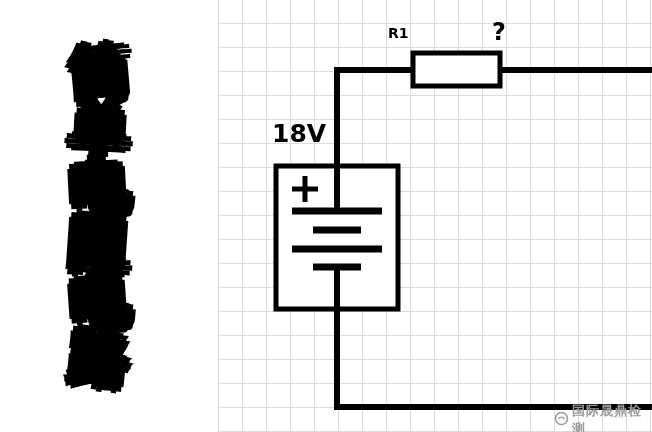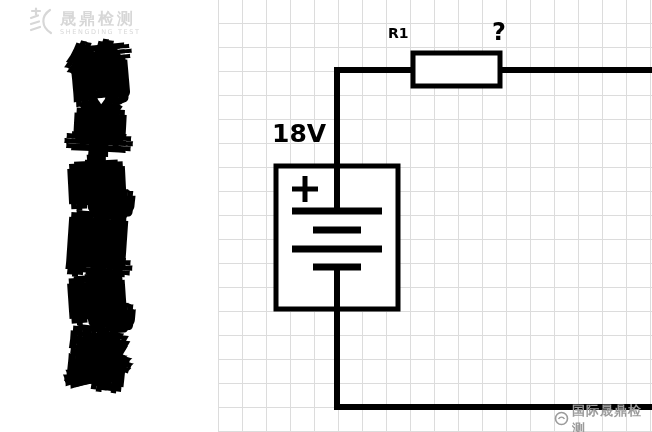--- a/index.html
+++ b/index.html
@@ -47,32 +47,20 @@
     color:#9b9b9b;font-size:13px;font-weight:bold;letter-spacing:1px;z-index:5;
   }
 </style>
 </head>
 <body>
 
 <div class="canvas">
 
   <div class="grid-area"></div>
 
-  <div class="logo">
-    <span>
-      <svg width="26" height="28" viewBox="0 0 26 28" fill="none">
-        <path d="M4 4 h8 M8 1.5 v6 M3 11 l7 -2.5 M3 17 l8 -2.5 M3 23 l9 -3" stroke="#d7d7d7" stroke-width="2.2" stroke-linecap="round"></path>
-        <path d="M22 3 C 13 9, 13 20, 23 26" stroke="#d7d7d7" stroke-width="2.2" fill="none" stroke-linecap="round"></path>
-      </svg>
-    </span>
-    <span class="logo-txt">
-      <span class="logo-cn">晟鼎检测</span>
-      <span class="logo-en">SHENGDING TEST</span>
-    </span>
-  </div>
 
   <div class="vtitle">
     <span class="vchar">简</span>
     <span class="vchar">单</span>
     <span class="vchar">电</span>
     <span class="vchar">阻</span>
     <span class="vchar">电</span>
     <span class="vchar">路</span>
   </div>
 

